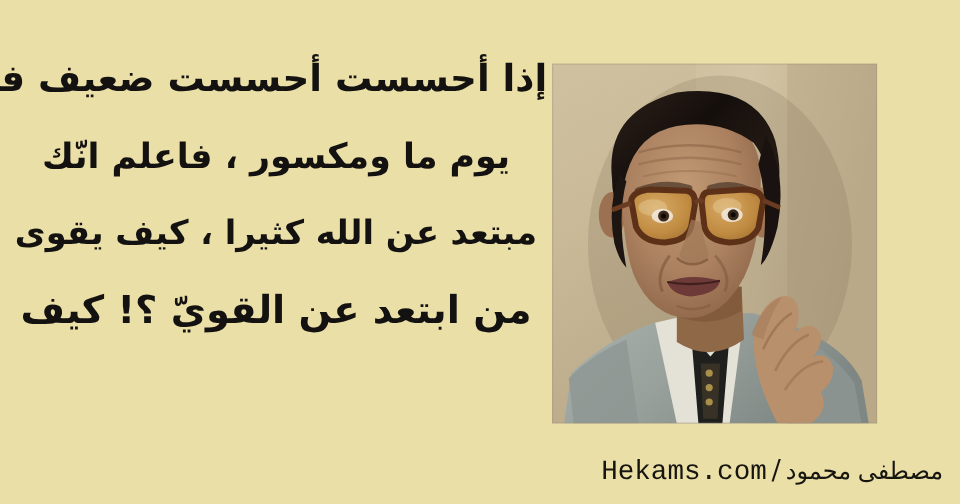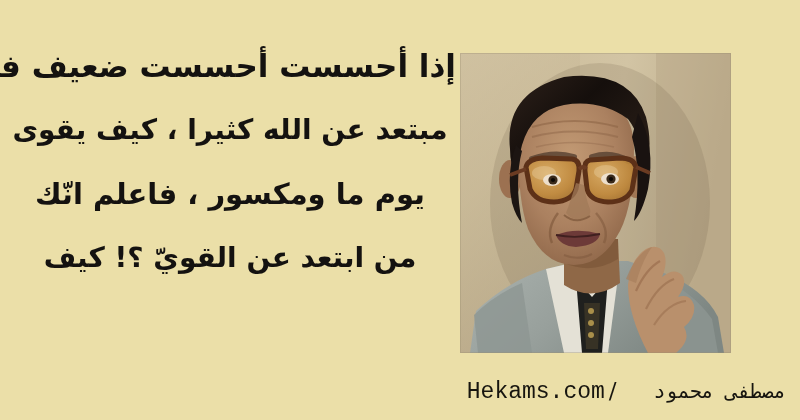--- a/index.html
+++ b/index.html
@@ -43,21 +43,21 @@
     font-weight: bold;
     font-size: 30px;
     line-height: 64px;
     color: #141210;
     white-space: nowrap;
     letter-spacing: 0px;
   }
   .quote-line.l1 { font-size: 31px; }
   .quote-line.l2 { font-size: 29px; }
   .quote-line.l3 { font-size: 28px; }
-  .quote-line.l4 { font-size: 28px; }
+  .quote-line.l4 { font-size: 32px; }
   .quote-line.l5 { font-size: 28px; }
 
   
   #portrait {
     position: absolute;
     left: 460px;
     top: 53px;
     width: 271px;
     height: 300px;
     overflow: hidden;
@@ -83,34 +83,33 @@
   }
   #attribution .lat {
     font-family: Liberation Mono, monospace;
     direction: ltr;
     unicode-bidi: embed;
   }
   #attribution .sep {
     padding: 0 4px;
   }
   #attribution .ar {
-    font-family: Liberation Mono, monospace;
+    font-family: Liberation Sans, sans-serif;
     font-size: 20px;
-    margin-left: 33px;
   }
 </style>
 </head>
 <body>
 
 <div id="card">
 
   <div id="quote-block">
     <div class="quote-line l1">إذا أحسست أحسست ضعيف في</div>
+    <div class="quote-line l2">يوم ما ومكسور ، فاعلم انّك</div>
     <div class="quote-line l3">مبتعد عن الله كثيرا ، كيف يقوى</div>
-    <div class="quote-line l2">يوم ما ومكسور ، فاعلم انّك</div>
     <div class="quote-line l4">من ابتعد عن القويّ ؟! كيف</div>
   </div>
 
   <div id="portrait">
     <svg viewBox="0 0 271 300" xmlns="http://www.w3.org/2000/svg">
       <defs>
         <linearGradient id="bgGrad" x1="0" y1="0" x2="0.35" y2="1">
           <stop offset="0%" stop-color="#d4c6a6"></stop>
           <stop offset="45%" stop-color="#c6b694"></stop>
           <stop offset="100%" stop-color="#ab9a7b"></stop>

